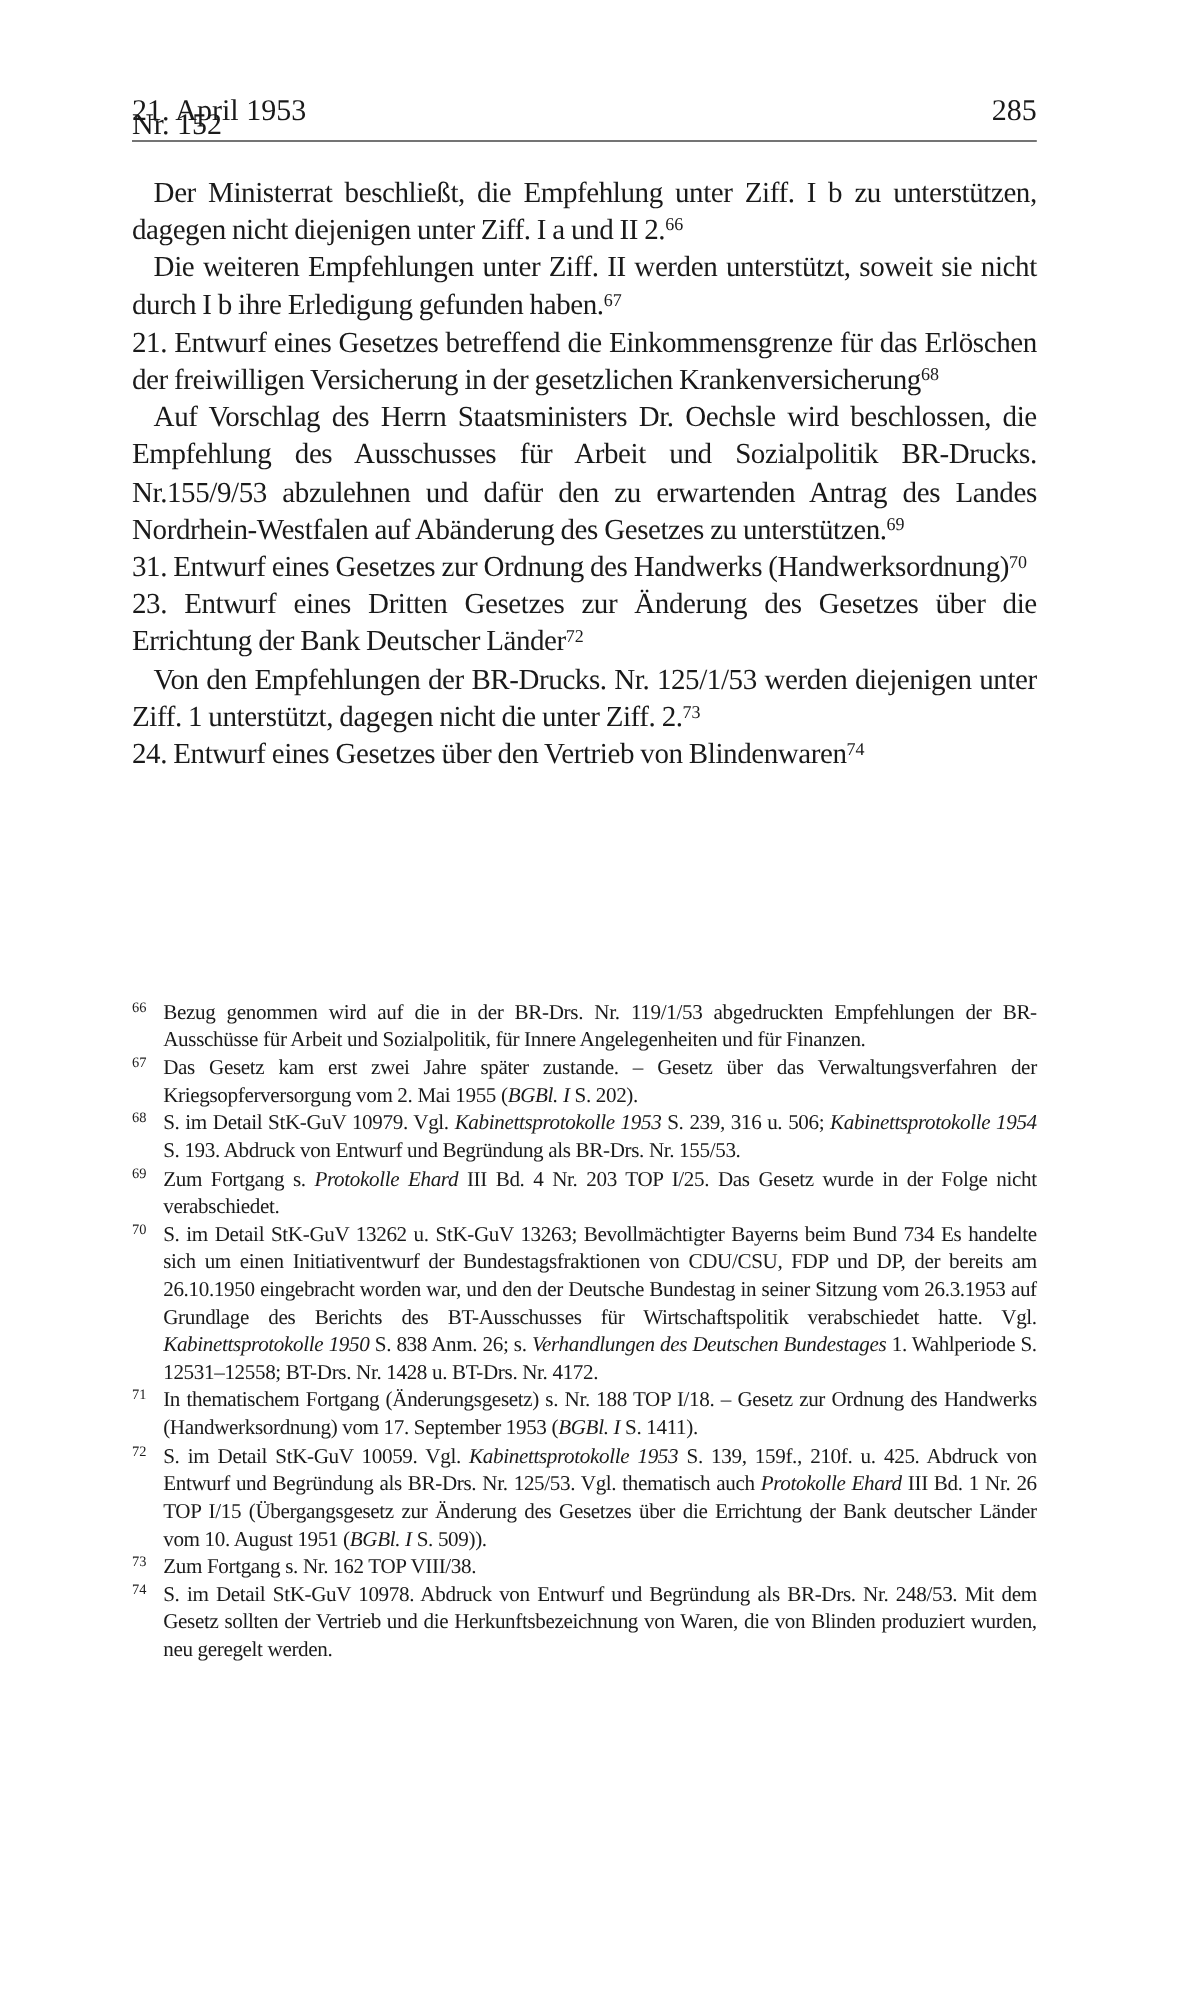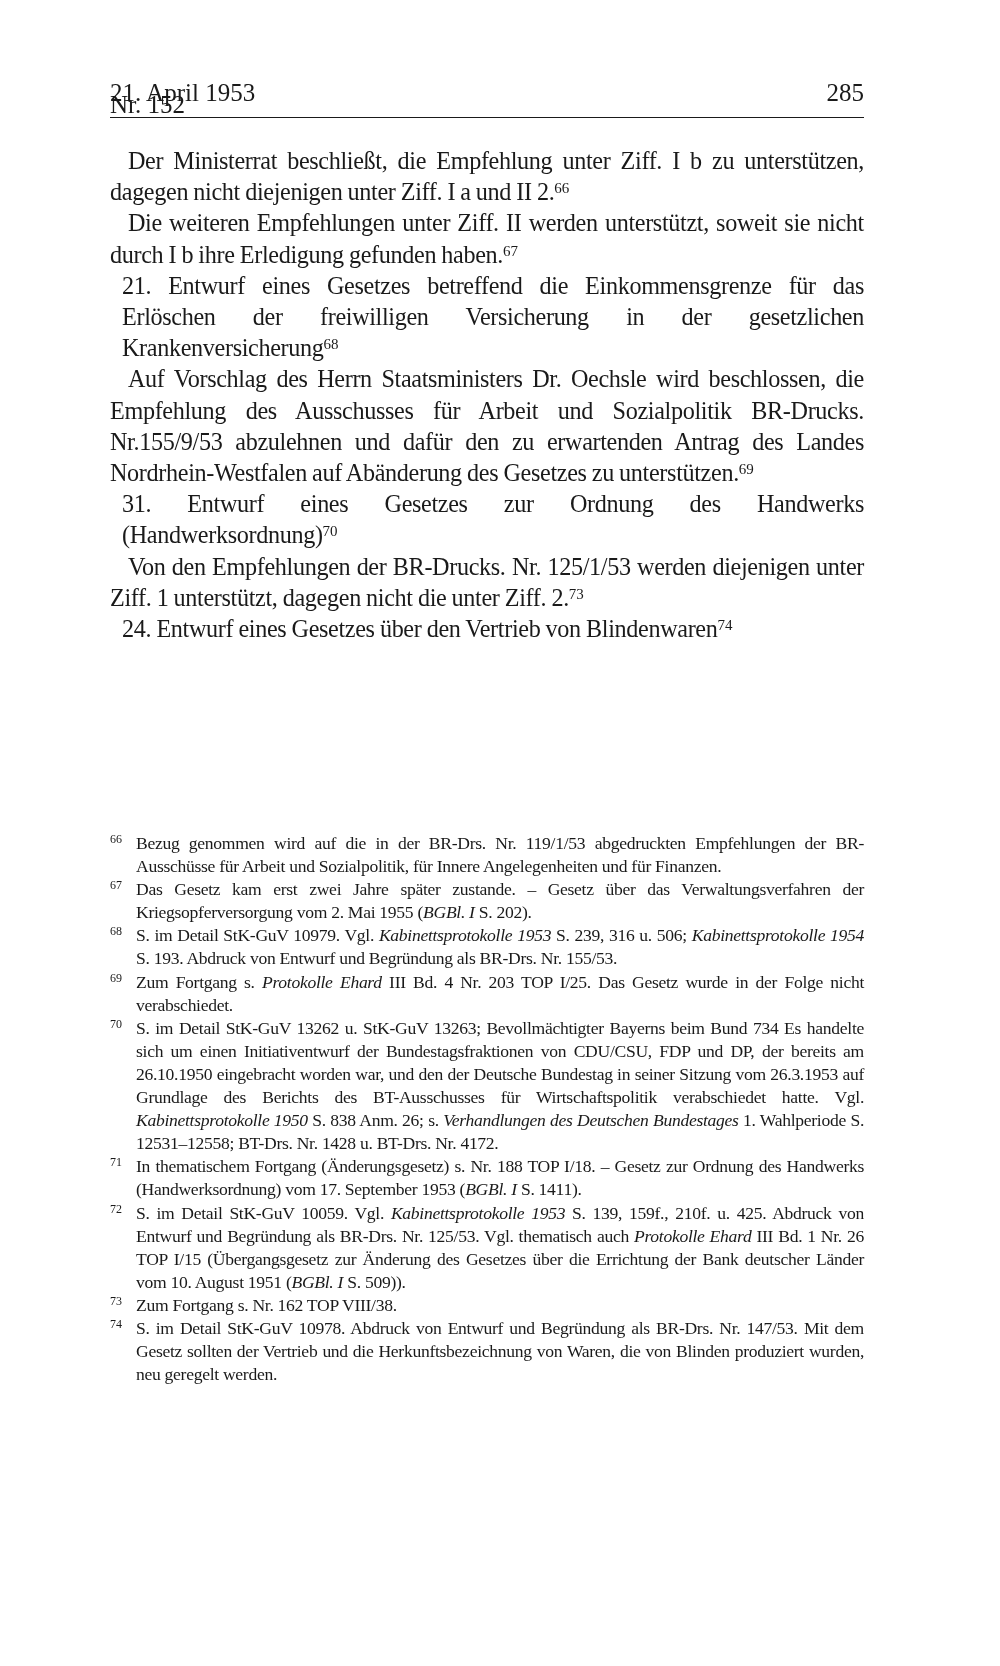--- a/index.html
+++ b/index.html
@@ -47,21 +47,20 @@
       word-spacing: -0.5px;
     }
     .body-text p {
       margin: 0;
     }
     .body-text p.para {
       text-indent: 18px;
     }
     .body-text p.item {
       text-indent: 0;
-      margin-left: 12px;
     }
     .body-text sup {
       font-size: 15px;
       vertical-align: 7px;
       line-height: 0;
       letter-spacing: 0;
     }
     .footnotes {
       position: absolute;
       left: 110px;
@@ -95,27 +94,28 @@
   <span class="h-right">285</span>
 </div>
 <div class="header-rule"></div>
 
 <div class="body-text" id="body-text">
     <p class="para"><span>Der Ministerrat beschließt, die Empfehlung unter Ziff. I b zu unterstützen, dagegen nicht diejenigen unter Ziff. I a und II 2.</span><sup>66</sup></p>
     <p class="para"><span>Die weiteren Empfehlungen unter Ziff. II werden unterstützt, soweit sie nicht durch I b ihre Erledigung gefunden haben.</span><sup>67</sup></p>
     <p class="item"><span>21. Entwurf eines Gesetzes betreffend die Einkommensgrenze für das Erlöschen der freiwilligen Versicherung in der gesetzlichen Krankenversicherung</span><sup>68</sup></p>
     <p class="para"><span>Auf Vorschlag des Herrn Staatsministers Dr. Oechsle wird beschlossen, die Empfehlung des Ausschusses für Arbeit und Sozialpolitik BR-Drucks. Nr.155/9/53 abzulehnen und dafür den zu erwartenden Antrag des Landes Nordrhein-Westfalen auf Abänderung des Gesetzes zu unterstützen.</span><sup>69</sup></p>
     <p class="item"><span>31. Entwurf eines Gesetzes zur Ordnung des Handwerks (Handwerksordnung)</span><sup>70</sup></p>
+    <p class="item"><span>23. Entwurf eines Dritten Gesetzes zur Änderung des Gesetzes über die Errichtung der Bank Deutscher Länder</span><sup>72</sup></p>
     <p class="para"><span>Von den Empfehlungen der BR-Drucks. Nr. 125/1/53 werden diejenigen unter Ziff. 1 unterstützt, dagegen nicht die unter Ziff. 2.</span><sup>73</sup></p>
     <p class="item"><span>24. Entwurf eines Gesetzes über den Vertrieb von Blindenwaren</span><sup>74</sup></p>
   </div>
 
 <div class="footnotes" id="footnotes">
     <div class="footnote"><span class="fn-num">66</span><span>Bezug genommen wird auf die in der BR-Drs. Nr. 119/1/53 abgedruckten Empfehlungen der BR-Ausschüsse für Arbeit und Sozialpolitik, für Innere Angelegenheiten und für Finanzen.</span></div>
     <div class="footnote"><span class="fn-num">67</span><span>Das Gesetz kam erst zwei Jahre später zustande. – Gesetz über das Verwaltungsverfahren der Kriegsopferversorgung vom 2. Mai 1955 (</span><em>BGBl. I</em><span> S. 202).</span></div>
     <div class="footnote"><span class="fn-num">68</span><span>S. im Detail StK-GuV 10979. Vgl. </span><em>Kabinettsprotokolle 1953</em><span> S. 239, 316 u. 506; </span><em>Kabinettsprotokolle 1954</em><span> S. 193. Abdruck von Entwurf und Begründung als BR-Drs. Nr. 155/53.</span></div>
     <div class="footnote"><span class="fn-num">69</span><span>Zum Fortgang s. </span><em>Protokolle Ehard</em><span> III Bd. 4 Nr. 203 TOP I/25. Das Gesetz wurde in der Folge nicht verabschiedet.</span></div>
     <div class="footnote"><span class="fn-num">70</span><span>S. im Detail StK-GuV 13262 u. StK-GuV 13263; Bevollmächtigter Bayerns beim Bund 734 Es handelte sich um einen Initiativentwurf der Bundestagsfraktionen von CDU/CSU, FDP und DP, der bereits am 26.10.1950 eingebracht worden war, und den der Deutsche Bundestag in seiner Sitzung vom 26.3.1953 auf Grundlage des Berichts des BT-Ausschusses für Wirtschaftspolitik verabschiedet hatte. Vgl. </span><em>Kabinettsprotokolle 1950</em><span> S. 838 Anm. 26; s. </span><em>Verhandlungen des Deutschen Bundestages</em><span> 1. Wahlperiode S. 12531–12558; BT-Drs. Nr. 1428 u. BT-Drs. Nr. 4172.</span></div>
     <div class="footnote"><span class="fn-num">71</span><span>In thematischem Fortgang (Änderungsgesetz) s. Nr. 188 TOP I/18. – Gesetz zur Ordnung des Handwerks (Handwerksordnung) vom 17. September 1953 (</span><em>BGBl. I</em><span> S. 1411).</span></div>
     <div class="footnote"><span class="fn-num">72</span><span>S. im Detail StK-GuV 10059. Vgl. </span><em>Kabinettsprotokolle 1953</em><span> S. 139, 159f., 210f. u. 425. Abdruck von Entwurf und Begründung als BR-Drs. Nr. 125/53. Vgl. thematisch auch </span><em>Protokolle Ehard</em><span> III Bd. 1 Nr. 26 TOP I/15 (Übergangsgesetz zur Änderung des Gesetzes über die Errichtung der Bank deutscher Länder vom 10. August 1951 (</span><em>BGBl. I</em><span> S. 509)).</span></div>
     <div class="footnote"><span class="fn-num">73</span><span>Zum Fortgang s. Nr. 162 TOP VIII/38.</span></div>
-    <div class="footnote"><span class="fn-num">74</span><span>S. im Detail StK-GuV 10978. Abdruck von Entwurf und Begründung als BR-Drs. Nr. 147/53. Mit dem Gesetz sollten der Vertrieb und die Herkunftsbezeichnung von Waren, die von Blinden produziert wurden, neu geregelt werden.</span></div>
+    <div class="footnote"><span class="fn-num">74</span><span>S. im Detail StK-GuV 10978. Abdruck von Entwurf und Begründung als BR-Drs. Nr. 248/53. Mit dem Gesetz sollten der Vertrieb und die Herkunftsbezeichnung von Waren, die von Blinden produziert wurden, neu geregelt werden.</span></div>
   </div>
 
 </body></html>

